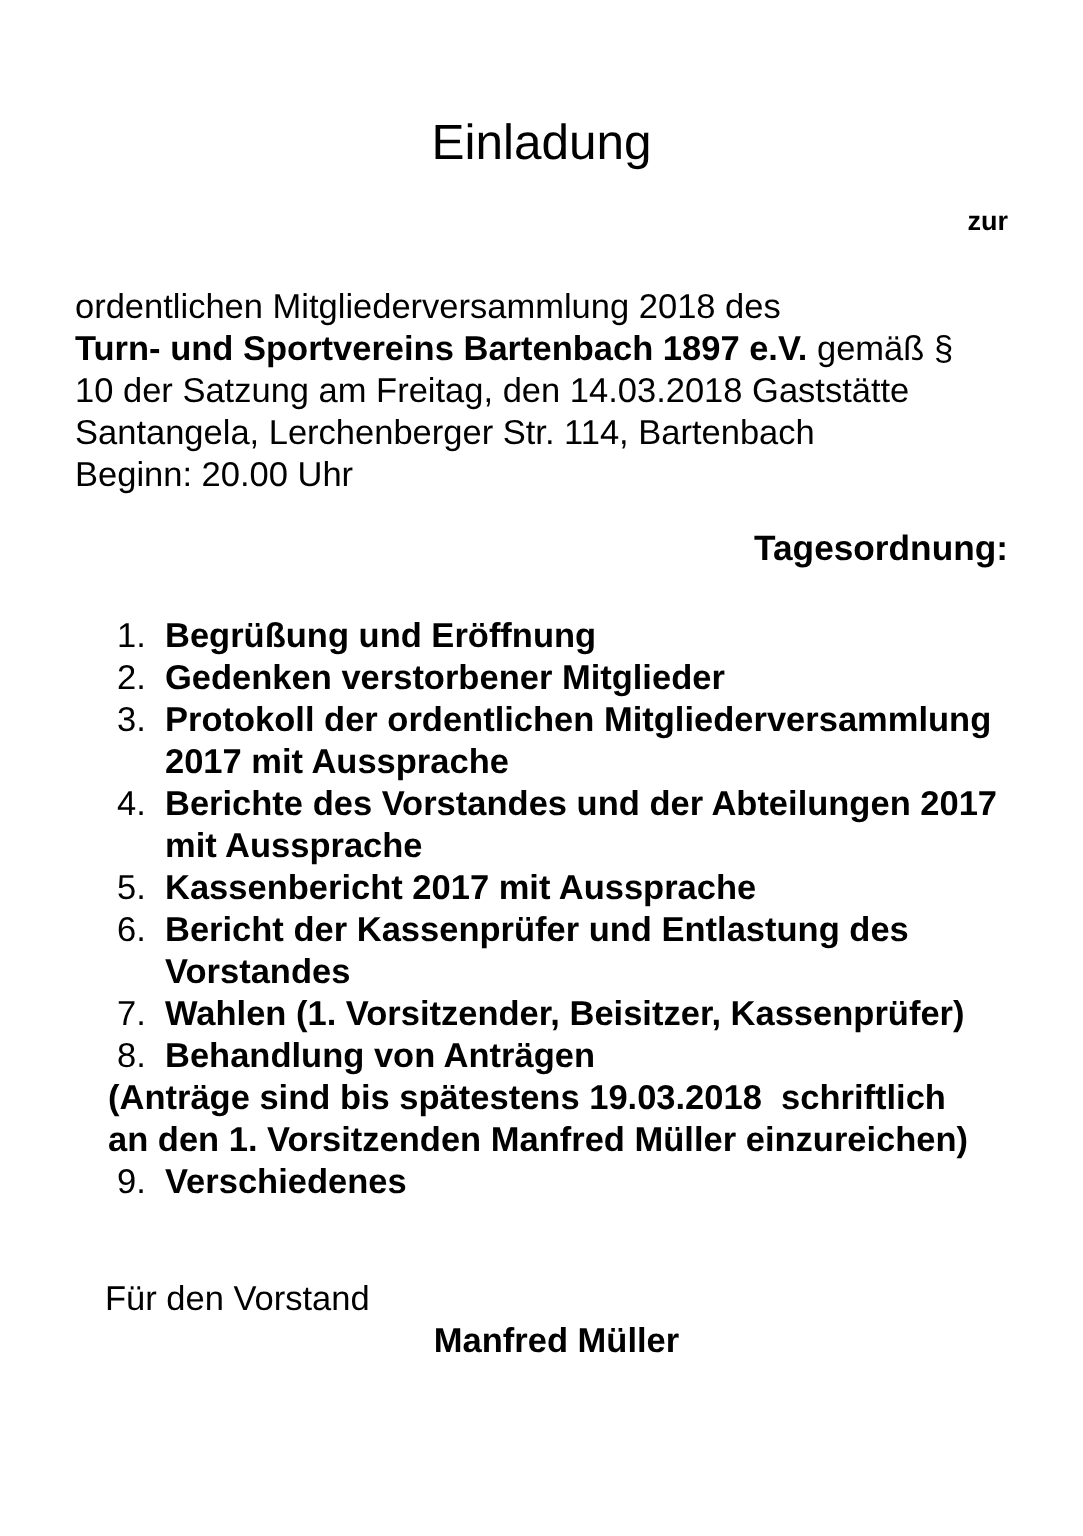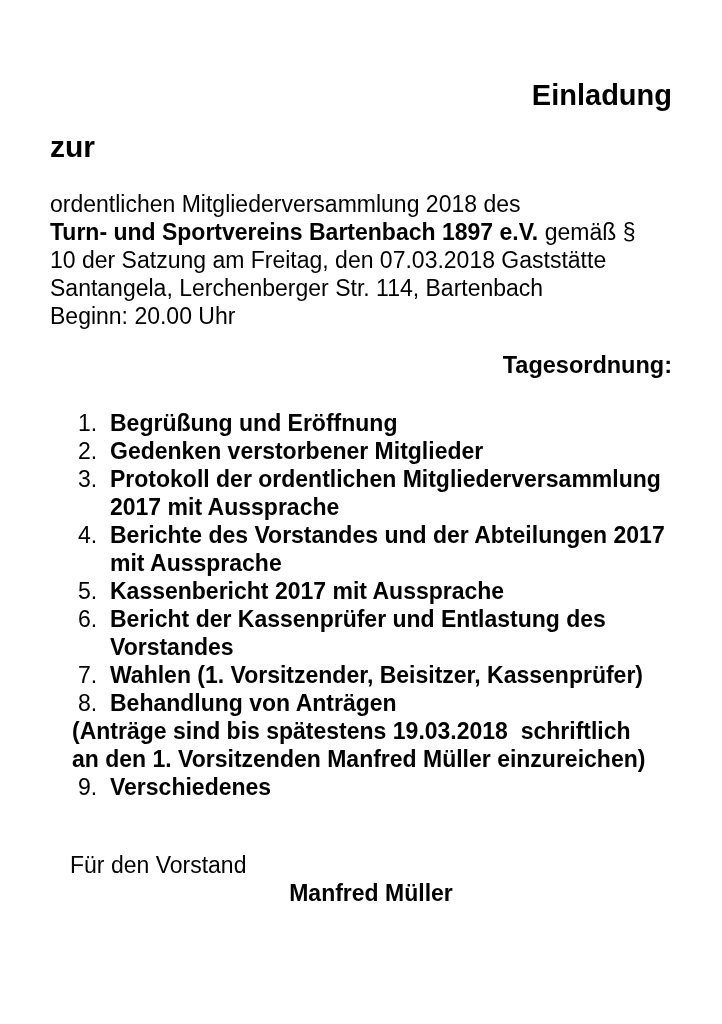--- a/index.html
+++ b/index.html
@@ -16,32 +16,32 @@
   }
   .page {
     box-sizing: border-box;
     width: 722px;
     height: 1024px;
     padding: 0 50px 0 50px;
     background: #ffffff;
   }
   .title {
     margin: 75px 0 0 0;
-    font-size: 29px;
+    font-size: 33px;
     line-height: 40px;
-    font-weight: bold;
-    text-align: right;
+    font-weight: normal;
+    text-align: center;
     letter-spacing: 0px;
   }
   .subtitle {
     margin-top: 16px;
-    font-size: 30px;
+    font-size: 18px;
     line-height: 32px;
     font-weight: bold;
-    text-align: left;
+    text-align: right;
   }
   .intro {
     margin-top: 27px;
     font-size: 23px;
     line-height: 28px;
   }
   .intro .line { white-space: pre; }
   .heading {
     margin-top: 21px;
     font-size: 23.5px;
@@ -73,21 +73,21 @@
 
 <div class="page">
 
   <div class="title">Einladung</div>
 
   <div class="subtitle">zur</div>
 
   <div class="intro">
     <div class="line">ordentlichen Mitgliederversammlung 2018 des</div>
     <div class="line"><span class="bold">Turn- und Sportvereins Bartenbach 1897 e.V.</span><span> gemäß §</span></div>
-    <div class="line">10 der Satzung am Freitag, den 07.03.2018 Gaststätte</div>
+    <div class="line">10 der Satzung am Freitag, den 14.03.2018 Gaststätte</div>
     <div class="line">Santangela, Lerchenberger Str. 114, Bartenbach</div>
     <div class="line">Beginn: 20.00 Uhr</div>
   </div>
 
   <div class="heading">Tagesordnung:</div>
 
   <div class="agenda" id="agenda-list">
       <div class="row">
         <span class="num">1.</span>
         <div class="txt">

